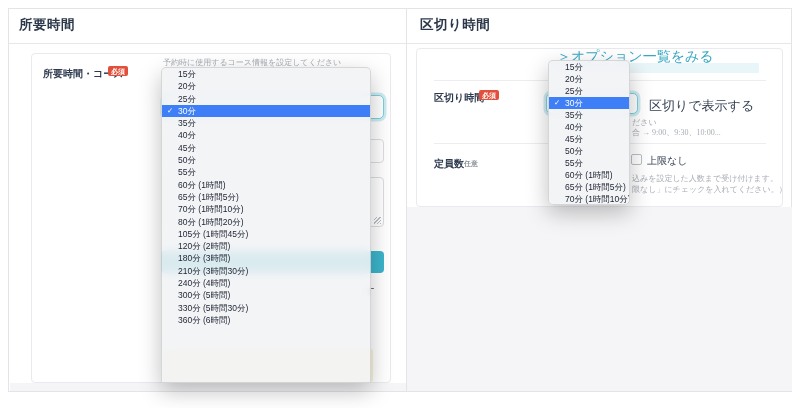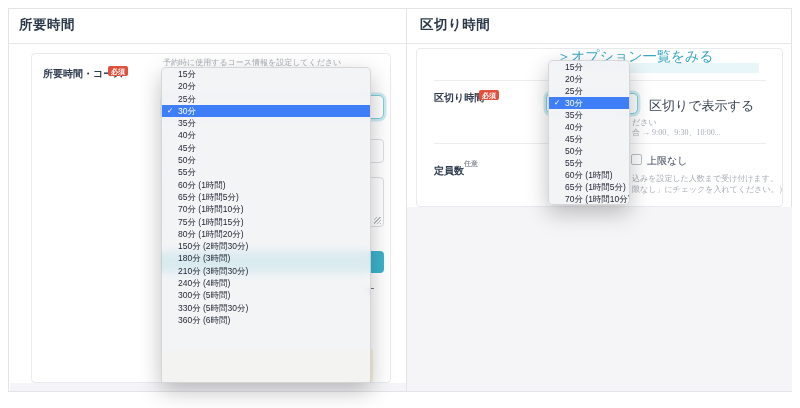--- a/index.html
+++ b/index.html
@@ -53,21 +53,21 @@
   #divider-1 { left:425px; top:71px;  width:332px; }
   #divider-2 { left:425px; top:134px; width:332px; }
 
   #interval-label { left:425px; top:82px; }
   #interval-badge { left:470px; top:81px; }
   #right-select { left:537px; top:84px; width:92px; height:21px; }
   #interval-suffix { position:absolute; left:640px; top:88px; font-size:13px; color:#323e50; }
   #interval-help1 { left:623px; top:108px; }
   #interval-help2 { left:623px; top:118px;font-family:Liberation Serif, serif; }
 
-  #capacity-label { left:425px; top:155px;text-align:center; }
+  #capacity-label { left:425px; top:148px;text-align:center; }
   #capacity-badge { left:455px; top:150px; }
   #capacity-checkbox { position:absolute; left:622px; top:145px; width:11px; height:11px;
                        background:#fff; border:1px solid #b9bec6; border-radius:2px; }
   #capacity-suffix { position:absolute; left:638px; top:145px; font-size:10px; color:#323e50; }
   #capacity-help1 { left:623px; top:164px; }
   #capacity-help2 { left:623px; top:175px; }
 
   
   .menu { position:absolute; background:rgba(241,242,245,0.87); border:1px solid rgba(0,0,0,0.12);
           box-shadow:0 8px 22px rgba(0,0,0,0.25); overflow:hidden; z-index:10;
@@ -115,23 +115,23 @@
         <div class="menu-row"><span class="check"></span><span>25分</span></div>
         <div class="menu-row selected"><span class="check">✓</span><span>30分</span></div>
         <div class="menu-row"><span class="check"></span><span>35分</span></div>
         <div class="menu-row"><span class="check"></span><span>40分</span></div>
         <div class="menu-row"><span class="check"></span><span>45分</span></div>
         <div class="menu-row"><span class="check"></span><span>50分</span></div>
         <div class="menu-row"><span class="check"></span><span>55分</span></div>
         <div class="menu-row"><span class="check"></span><span>60分 (1時間)</span></div>
         <div class="menu-row"><span class="check"></span><span>65分 (1時間5分)</span></div>
         <div class="menu-row"><span class="check"></span><span>70分 (1時間10分)</span></div>
-        <div class="menu-row"><span class="check"></span><span>75分 (1時間15分)</span></div>
         <div class="menu-row"><span class="check"></span><span>80分 (1時間20分)</span></div>
-        <div class="menu-row"><span class="check"></span><span>150分 (2時間30分)</span></div>
+        <div class="menu-row"><span class="check"></span><span>105分 (1時間45分)</span></div>
+        <div class="menu-row"><span class="check"></span><span>120分 (2時間)</span></div>
         <div class="menu-row"><span class="check"></span><span>180分 (3時間)</span></div>
         <div class="menu-row"><span class="check"></span><span>210分 (3時間30分)</span></div>
         <div class="menu-row"><span class="check"></span><span>240分 (4時間)</span></div>
         <div class="menu-row"><span class="check"></span><span>300分 (5時間)</span></div>
         <div class="menu-row"><span class="check"></span><span>330分 (5時間30分)</span></div>
         <div class="menu-row"><span class="check"></span><span>360分 (6時間)</span></div>
       </div>
 
     <div class="card" id="right-card"></div>
 

